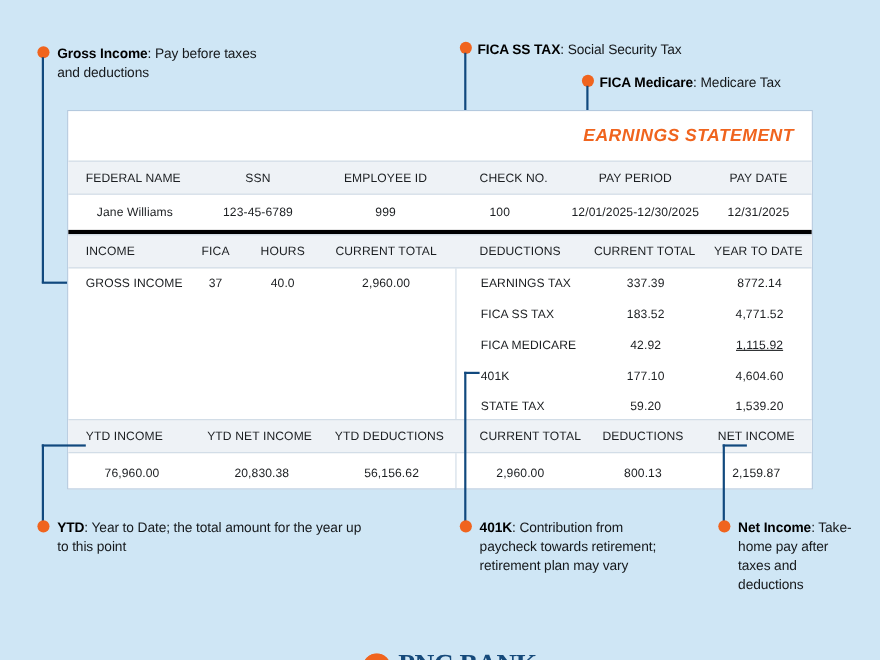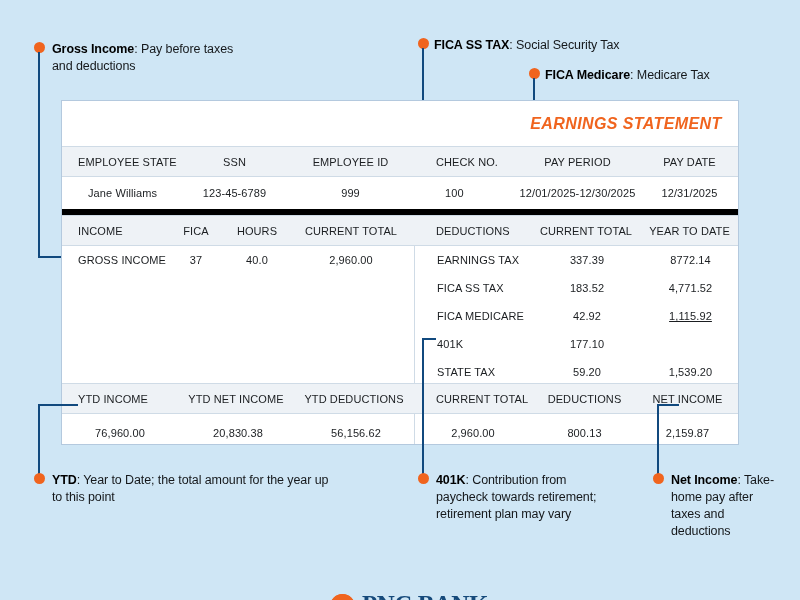--- a/index.html
+++ b/index.html
@@ -73,21 +73,21 @@
   }
   .hdr {
     background: #eef2f6;
     border-top: 1px solid #cfdbe6;
     border-bottom: 1px solid #cfdbe6;
     font-size: 11px;
     letter-spacing: 0.35px;
     color: #15181b;
   }
   .datarow {
-    border-bottom: 6px solid #000000;
+    border-bottom: 4px solid #000000;
   }
   .c-left { justify-content: flex-start; }
   .c-ctr  { justify-content: center; }
 
   
   .titleband {
     height: 45px;
     align-items: center;
     font-style: italic;
   }
@@ -161,21 +161,21 @@
 
   <div class="row titleband">
     <div class="cell" style="width:352px; height:45px;"></div>
     <div class="cell" style="width:100px; height:45px;"></div>
     <div class="cell" style="width:224px; height:45px;">
       <span class="statement-title">EARNINGS STATEMENT</span>
     </div>
   </div>
 
   <div class="row hdr">
-    <div class="cell c-left" style="width:120px; height:29px; padding-left:16px;">EMPLOYEE STATE</div>
+    <div class="cell c-left" style="width:120px; height:29px; padding-left:16px;">FEDERAL NAME</div>
     <div class="cell c-ctr" style="width:105px; height:29px;">SSN</div>
     <div class="cell c-ctr" style="width:127px; height:29px;">EMPLOYEE ID</div>
     <div class="cell c-left" style="width:100px; height:29px; padding-left:22px;">CHECK NO.</div>
     <div class="cell c-ctr" style="width:127px; height:29px;">PAY PERIOD</div>
     <div class="cell c-ctr" style="width:97px;  height:29px;">PAY DATE</div>
   </div>
 
   <div class="row datarow">
     <div class="cell c-left" style="width:120px; height:32px; padding-left:26px;">Jane Williams</div>
     <div class="cell c-ctr" style="width:105px; height:32px;">123-45-6789</div>
@@ -219,20 +219,21 @@
         <div class="cell c-ctr" style="width:97px;  height:28px;">4,771.52</div>
       </div>
       <div class="row">
         <div class="cell c-left" style="width:117px; height:28px; padding-left:22px;">FICA MEDICARE</div>
         <div class="cell c-ctr" style="width:110px; height:28px;">42.92</div>
         <div class="cell c-ctr" style="width:97px;  height:28px;text-decoration:underline;">1,115.92</div>
       </div>
       <div class="row">
         <div class="cell c-left" style="width:117px; height:28px; padding-left:22px;">401K</div>
         <div class="cell c-ctr" style="width:110px; height:28px;">177.10</div>
+        <div class="cell c-ctr" style="width:97px;  height:28px;">4,604.60</div>
       </div>
       <div class="row">
         <div class="cell c-left" style="width:117px; height:28px; padding-left:22px;">STATE TAX</div>
         <div class="cell c-ctr" style="width:110px; height:28px;">59.20</div>
         <div class="cell c-ctr" style="width:97px;  height:28px;">1,539.20</div>
       </div>
     </div>
   </div>
 
   <div class="row hdr">

